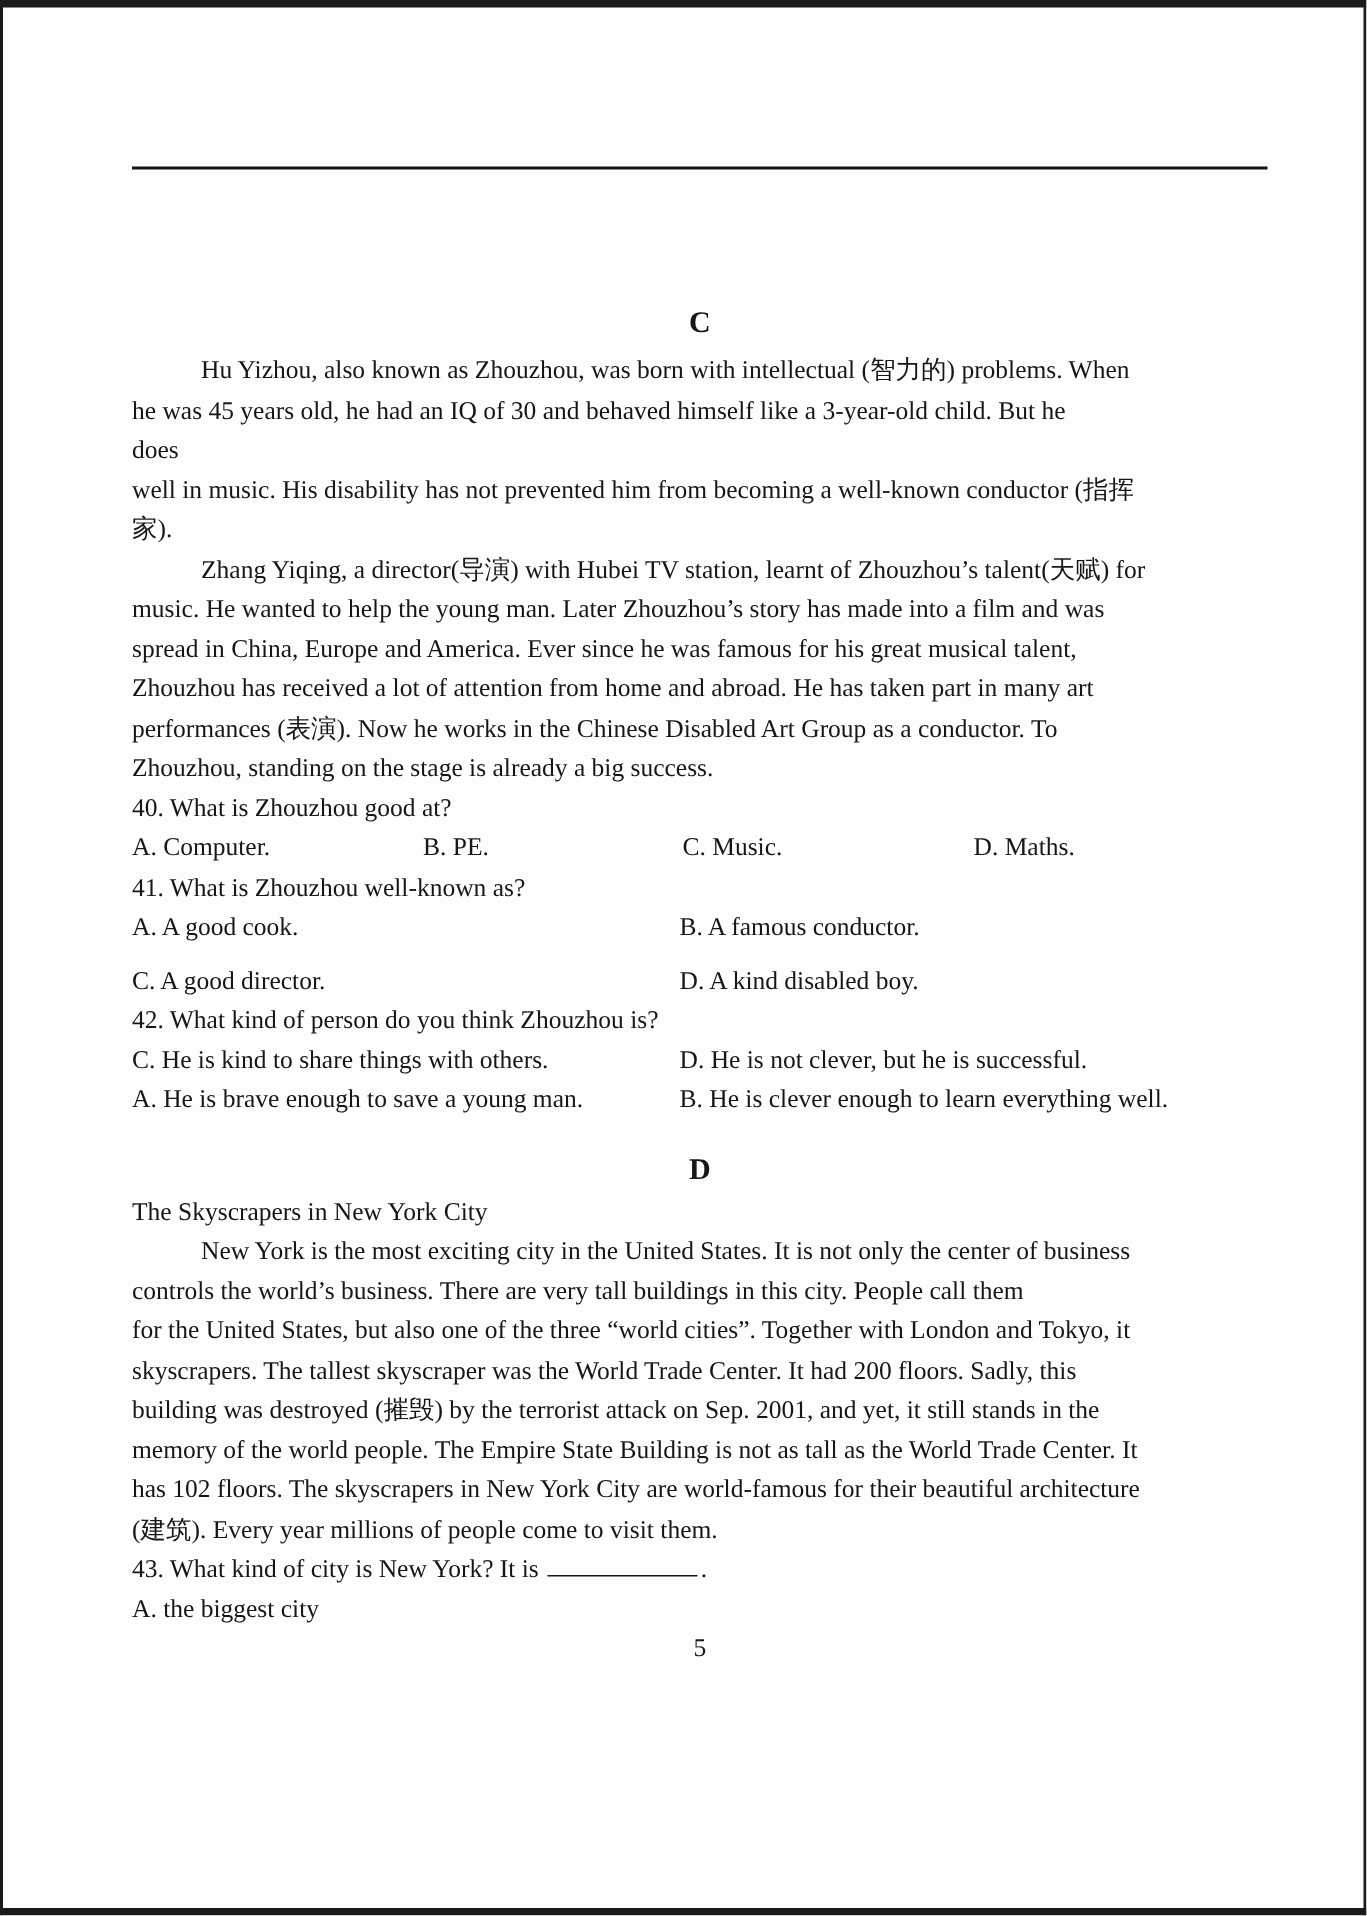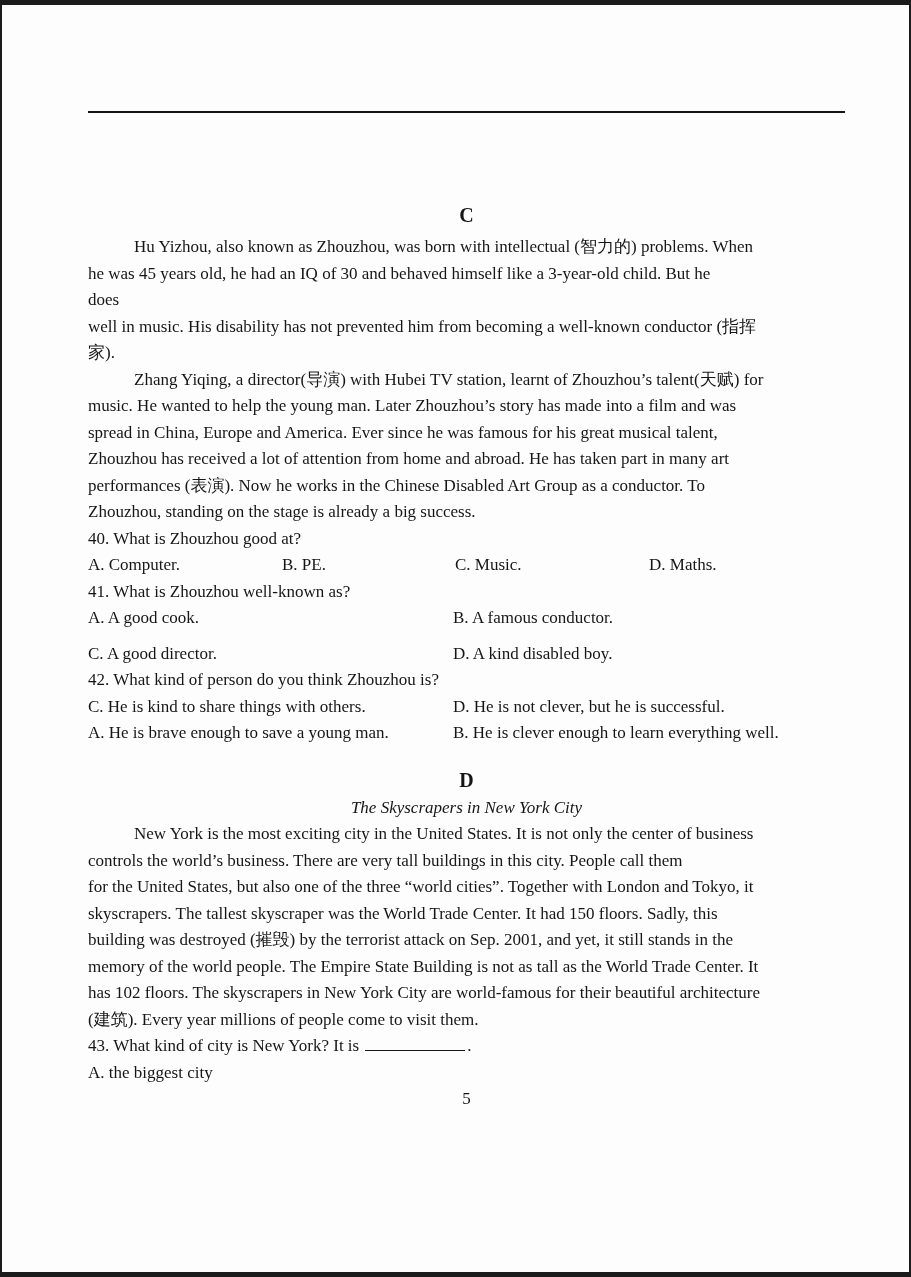--- a/index.html
+++ b/index.html
@@ -13,21 +13,21 @@
   .edge-top{left:0;top:0;width:911px;height:5px;}
   .edge-bottom{left:0;bottom:0;width:911px;height:5px;}
   .edge-left{left:0;top:0;width:2px;height:1277px;}
   .edge-right{right:0;top:0;width:2px;height:1277px;}
   .rule{position:absolute;left:88px;top:111px;width:757px;height:2px;background:#141414;}
   .content{position:absolute;left:88px;top:0;width:757px;line-height:26.5px;}
   .sec-heading{margin:202px 0 6px 0;font-size:20px;font-weight:bold;text-align:center;line-height:26px;}
   .sec-heading-d{margin:0;font-size:20px;font-weight:bold;text-align:center;line-height:30px;}
   .ln{white-space:nowrap;}
   .ind{text-indent:46px;}
-  .center{text-align:center;font-style:italic;}
+  .center{text-align:left;}
   .row{display:flex;}
   .c194{width:194px;flex:none;}
   .c173{width:173px;flex:none;}
   .c365{width:365px;flex:none;}
   .c349{width:349px;flex:none;}
   .cfill{flex:1;}
   .gap4{margin-top:9px;}
   .spacer18{height:18px;}
   .blank{display:inline-block;border-bottom:1.5px solid #161616;margin-left:6px;margin-right:2px;height:12px;}
   .b100{width:100px;}
@@ -101,21 +101,21 @@
 
     <div class="spacer18"></div>
 
     <div class="sec-heading-d">D</div>
     <div class="ln center">The Skyscrapers in New York City</div>
 
     <div>
       <div class="ln ind">New York is the most exciting city in the United States. It is not only the center of business</div>
       <div class="ln">controls the world’s business. There are very tall buildings in this city. People call them</div>
       <div class="ln">for the United States, but also one of the three “world cities”. Together with London and Tokyo, it</div>
-      <div class="ln">skyscrapers. The tallest skyscraper was the World Trade Center. It had 150 floors. Sadly, this</div>
+      <div class="ln">skyscrapers. The tallest skyscraper was the World Trade Center. It had 200 floors. Sadly, this</div>
       <div class="ln">building was destroyed (摧毁) by the terrorist attack on Sep. 2001, and yet, it still stands in the</div>
       <div class="ln">memory of the world people. The Empire State Building is not as tall as the World Trade Center.  It</div>
       <div class="ln">has 102 floors. The skyscrapers in New York City are world-famous for their beautiful architecture</div>
       <div class="ln">(建筑). Every year millions of people come to visit them.</div>
     </div>
 
     <div>
       <div class="ln"><span>43. What kind of city is New York? It is</span><span class="blank b100"></span><span>.</span></div>
       <div class="ln row">
         <span class="c349">A. the biggest city</span>

